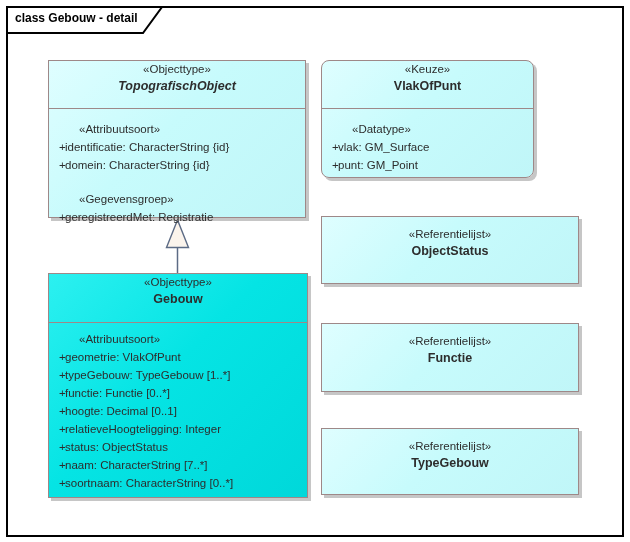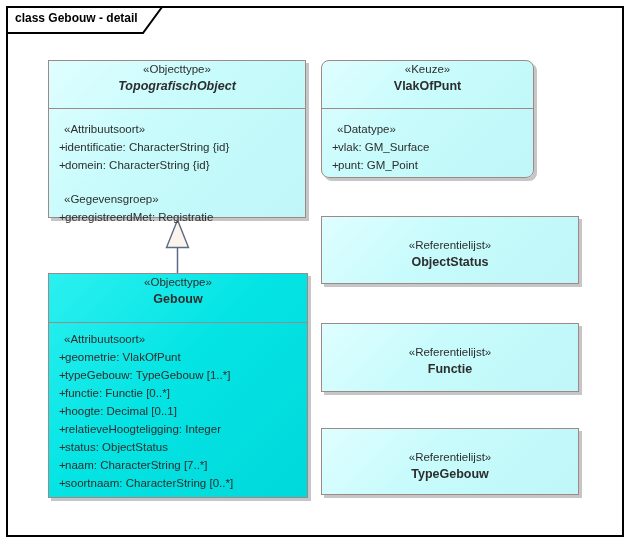--- a/index.html
+++ b/index.html
@@ -34,25 +34,25 @@
   }
   .cls-header{
     text-align:center;box-sizing:border-box;
     border-bottom:1px solid var(--box-border);
   }
   .cls-stereo{display:block;font-size:11.5px;line-height:16px;}
   .cls-name{display:block;font-size:12.5px;line-height:19px;font-weight:700;}
   .cls-name.italic{font-style:italic;}
   .cls-body{position:relative;box-sizing:border-box;}
   .row{position:relative;height:18px;line-height:18px;font-size:11.5px;white-space:nowrap;}
-  .row .grp{padding-left:15px;text-align:center;}
+  .row .grp{padding-left:30px;text-align:center;}
   .row .vis{position:absolute;left:10px;top:0;}
   .row .attr-text{position:absolute;left:16px;top:0;}
   .row.gap{margin-top:16px;}
-  .simple-box{text-align:center;padding-top:20px;box-sizing:border-box;}
+  .simple-box{text-align:center;padding-top:9px;box-sizing:border-box;}
   .relation-svg{position:absolute;overflow:visible;}
   .relation-svg line{stroke:var(--relation-line);stroke-width:1.5;}
   .relation-svg polygon{fill:var(--relation-arrow-fill);stroke:var(--relation-line);stroke-width:1.4;}
 </style>
 </head>
 <body>
 
 <div class="canvas">
 
   <div class="frame"></div>

